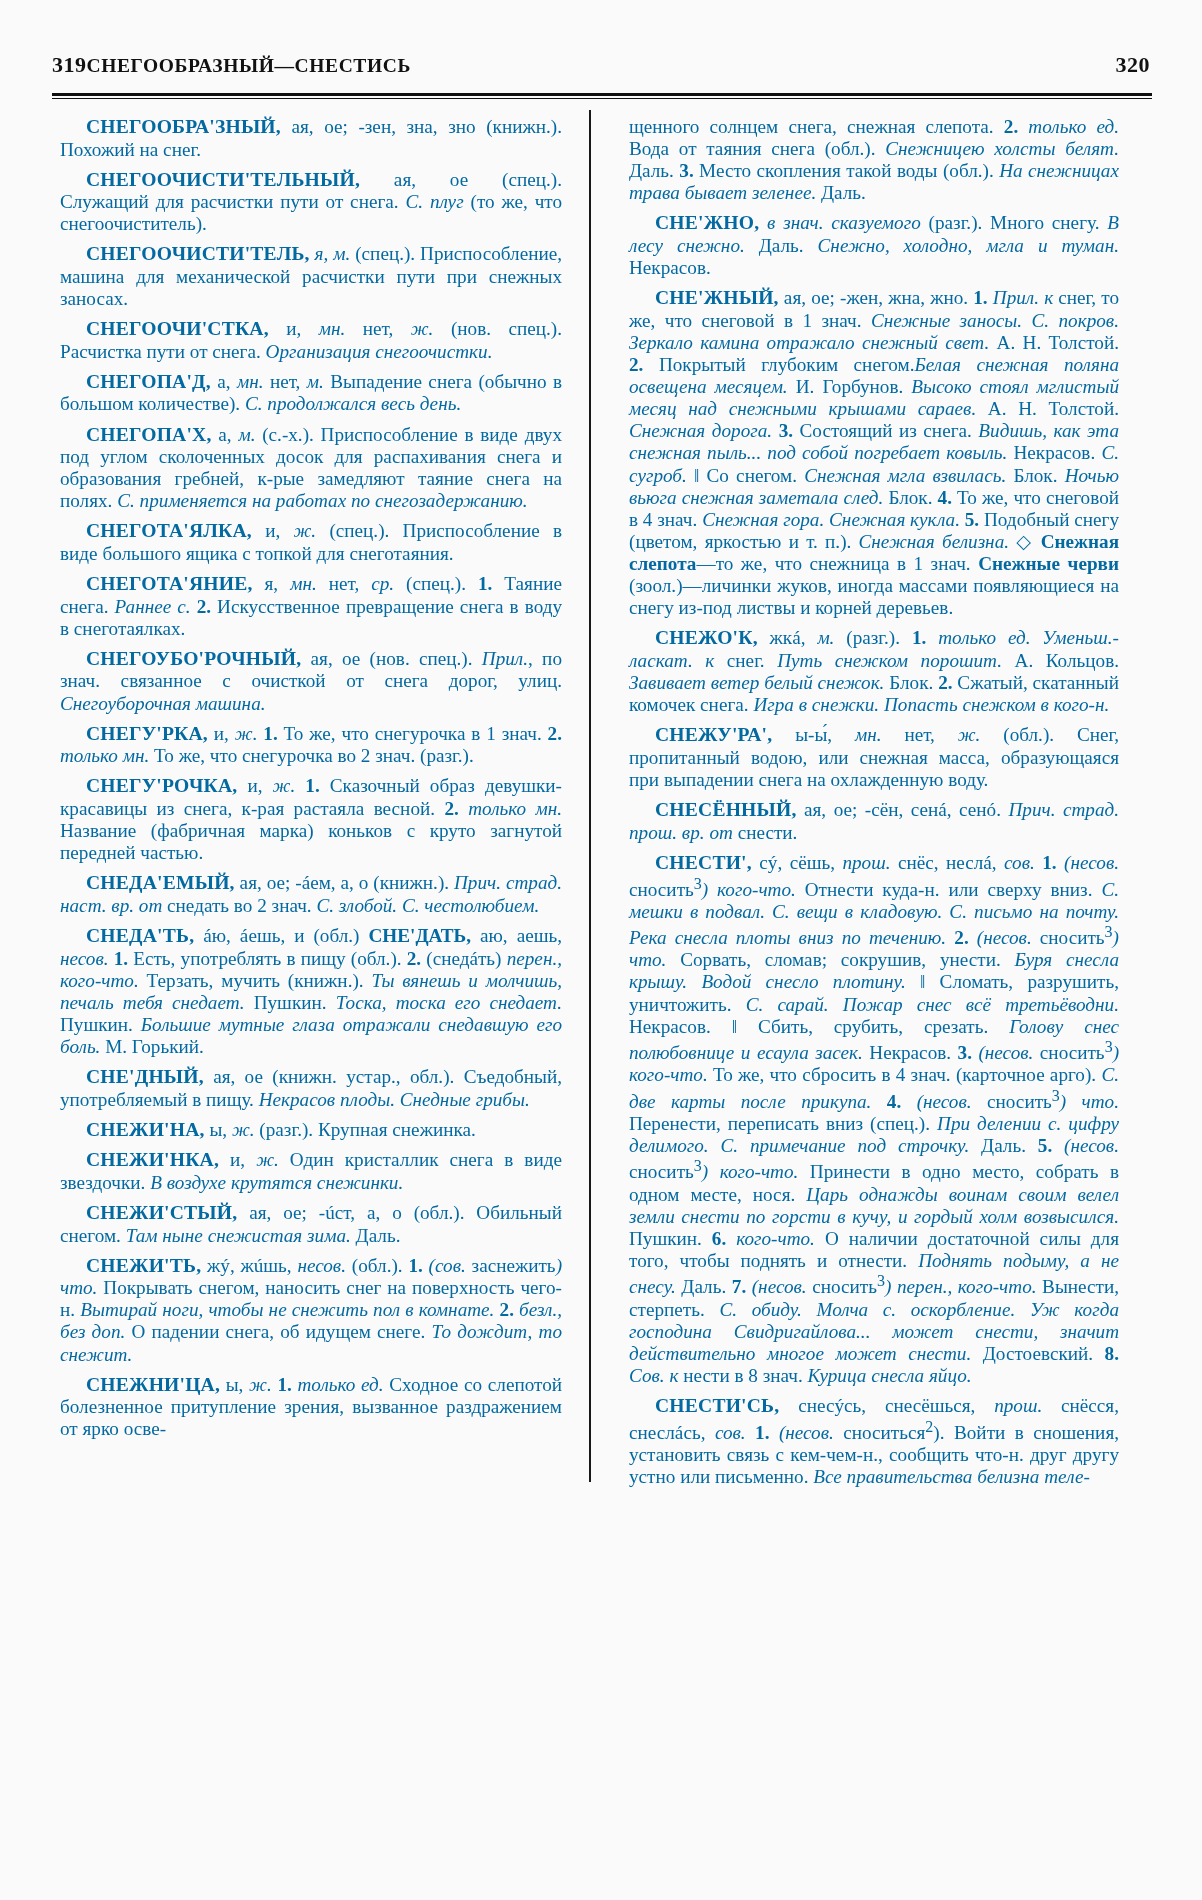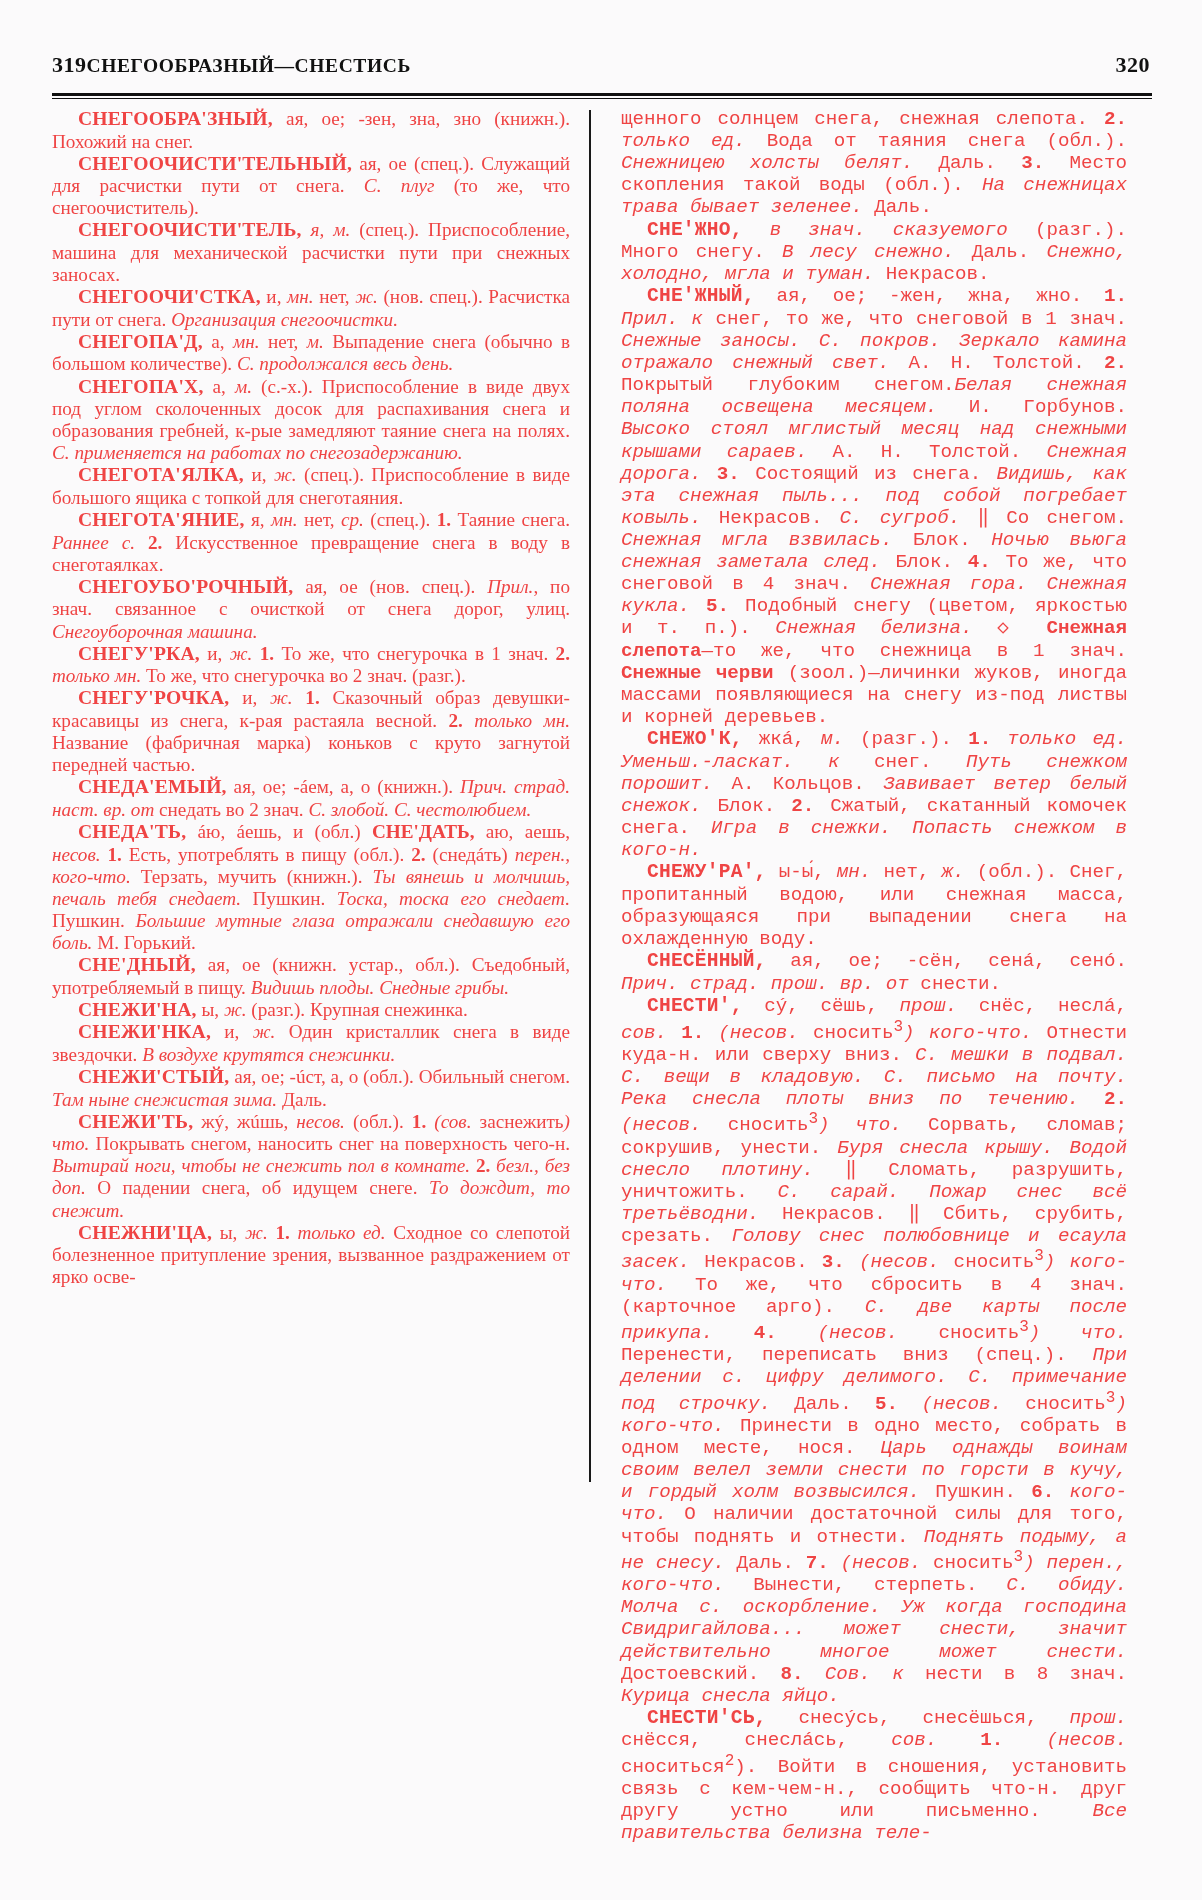--- a/index.html
+++ b/index.html
@@ -75,21 +75,21 @@
     top: 108px;
     width: 1100px;
     height: 1760px;
     display: flex;
   }
   .col {
     width: 528px;
     box-sizing: border-box;
   }
   .col-left  { padding-right: 10px; }
-  .col-right { padding-left: 22px; font-family: Liberation Mono, monospace; }
+  .col-right { padding-left: 22px; }
   .divider {
     width: 3px;
     margin: 0 8px 0 8px;
     position: relative;
   }
   .divider i {
     position: absolute;
     left: 1px;
     top: 2px;
     width: 2px;
@@ -97,25 +97,25 @@
     background: #191919;
     display: block;
   }
 
   
   .entry {
     font-size: 19.2px;
     line-height: 1.152;
     text-align: justify;
     text-justify: inter-word;
-    margin: 0;
+    margin: 8px;
     text-indent: 26px;
     hyphens: manual;
     word-spacing: 0px;
-    color: #ef4444;
+    color: #0369a1;
   }
   .entry + .entry { margin-top: 0px; }
   .hw {
     font-weight: bold;
     letter-spacing: 0.2px;
     font-size: 19.6px;
   }
 
   
 </style>
@@ -143,21 +143,21 @@
         <p class="entry"><span class="hw">СНЕГООЧИ'СТКА,</span><span> и, <i>мн.</i> нет, <i>ж.</i> (нов. спец.). Расчистка пути от снега. <i>Организация снегоочистки.</i></span></p>
         <p class="entry"><span class="hw">СНЕГОПА'Д,</span><span> а, <i>мн.</i> нет, <i>м.</i> Выпадение снега (обычно в большом количестве). <i>С. продолжался весь день.</i></span></p>
         <p class="entry"><span class="hw">СНЕГОПА'Х,</span><span> а, <i>м.</i> (с.-х.). Приспособление в виде двух под углом сколоченных досок для распахивания снега и образования гребней, к-рые замедляют таяние снега на полях. <i>С. применяется на работах по снегозадержанию.</i></span></p>
         <p class="entry"><span class="hw">СНЕГОТА'ЯЛКА,</span><span> и, <i>ж.</i> (спец.). Приспособление в виде большого ящика с топкой для снеготаяния.</span></p>
         <p class="entry"><span class="hw">СНЕГОТА'ЯНИЕ,</span><span> я, <i>мн.</i> нет, <i>ср.</i> (спец.). <b>1.</b> Таяние снега. <i>Раннее с.</i> <b>2.</b> Искусственное превращение снега в воду в снеготаялках.</span></p>
         <p class="entry"><span class="hw">СНЕГОУБО'РОЧНЫЙ,</span><span> ая, ое (нов. спец.). <i>Прил.</i>, по знач. связанное с очисткой от снега дорог, улиц. <i>Снегоуборочная машина.</i></span></p>
         <p class="entry"><span class="hw">СНЕГУ'РКА,</span><span> и, <i>ж.</i> <b>1.</b> То же, что снегурочка в 1 знач. <b>2.</b> <i>только мн.</i> То же, что снегурочка во 2 знач. (разг.).</span></p>
         <p class="entry"><span class="hw">СНЕГУ'РОЧКА,</span><span> и, <i>ж.</i> <b>1.</b> Сказочный образ девушки-красавицы из снега, к-рая растаяла весной. <b>2.</b> <i>только мн.</i> Название (фабричная марка) коньков с круто загнутой передней частью.</span></p>
         <p class="entry"><span class="hw">СНЕДА'ЕМЫЙ,</span><span> ая, ое; -áем, а, о (книжн.). <i>Прич. страд. наст. вр. от</i> снедать во 2 знач. <i>С. злобой. С. честолюбием.</i></span></p>
         <p class="entry"><span class="hw">СНЕДА'ТЬ,</span><span> áю, áешь, и (обл.) <b>СНЕ'ДАТЬ,</b> аю, аешь, <i>несов.</i> <b>1.</b> Есть, употреблять в пищу (обл.). <b>2.</b> (снедáть) <i>перен., кого-что.</i> Терзать, мучить (книжн.). <i>Ты вянешь и молчишь, печаль тебя снедает.</i> Пушкин. <i>Тоска, тоска его снедает.</i> Пушкин. <i>Большие мутные глаза отражали снедавшую его боль.</i> М. Горький.</span></p>
-        <p class="entry"><span class="hw">СНЕ'ДНЫЙ,</span><span> ая, ое (книжн. устар., обл.). Съедобный, употребляемый в пищу. <i>Видишь плоды. Снедные грибы.</i></span></p>
+        <p class="entry"><span class="hw">СНЕ'ДНЫЙ,</span><span> ая, ое (книжн. устар., обл.). Съедобный, употребляемый в пищу. <i>Некрасов плоды. Снедные грибы.</i></span></p>
         <p class="entry"><span class="hw">СНЕЖИ'НА,</span><span> ы, <i>ж.</i> (разг.). Крупная снежинка.</span></p>
         <p class="entry"><span class="hw">СНЕЖИ'НКА,</span><span> и, <i>ж.</i> Один кристаллик снега в виде звездочки. <i>В воздухе крутятся снежинки.</i></span></p>
         <p class="entry"><span class="hw">СНЕЖИ'СТЫЙ,</span><span> ая, ое; -úст, а, о (обл.). Обильный снегом. <i>Там ныне снежистая зима.</i> Даль.</span></p>
         <p class="entry"><span class="hw">СНЕЖИ'ТЬ,</span><span> жý, жúшь, <i>несов.</i> (обл.). <b>1.</b> <i>(сов.</i> заснежить<i>) что.</i> Покрывать снегом, наносить снег на поверхность чего-н. <i>Вытирай ноги, чтобы не снежить пол в комнате.</i> <b>2.</b> <i>безл., без доп.</i> О падении снега, об идущем снеге. <i>То дождит, то снежит.</i></span></p>
         <p class="entry"><span class="hw">СНЕЖНИ'ЦА,</span><span> ы, <i>ж.</i> <b>1.</b> <i>только ед.</i> Сходное со слепотой болезненное притупление зрения, вызванное раздражением от ярко осве-</span></p>
       </div>
     <div class="divider">
         <i></i>
       </div>
     <div class="col col-right" id="col-right">

